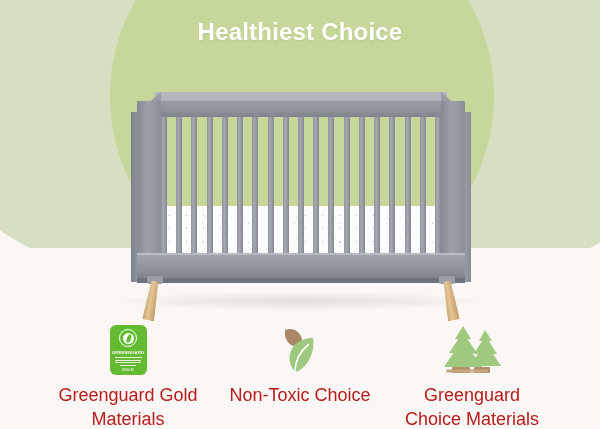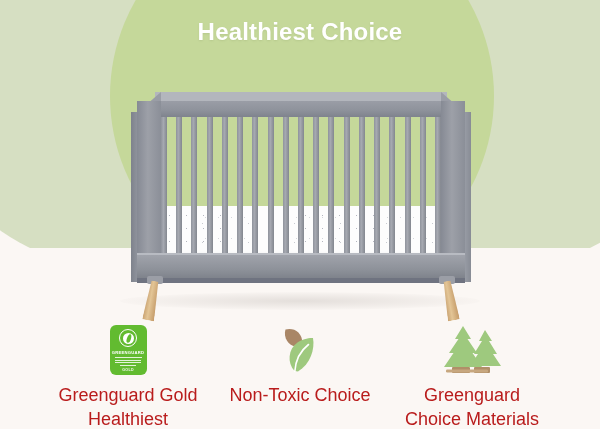--- a/index.html
+++ b/index.html
@@ -355,21 +355,21 @@
             <i></i>
               <i></i>
               <i></i>
               <i></i>
           </div>
           <div class="gg-gold">GOLD</div>
         </div>
       </div>
       <div class="badge-label">
         <span>Greenguard Gold</span><br>
-        <span>Healthiest</span>
+        <span>Materials</span>
       </div>
     </div>
 
     <div class="badge">
       <div class="badge-icon">
         <svg width="56" height="50" viewBox="0 0 56 50" aria-hidden="true">
           <path d="M30.5 19.5 C30.5 6 21 2.5 13.5 4.5 C11 12.5 16.5 21 24 21.5 Z" fill="#a98666"></path>
           <path d="M22.5 46 C15 38 16 24 25.5 17.5 C33 12.5 41 13 41 13 C43 24 38.5 39 26 46.5 Z" fill="#9ec97e"></path>
           <path d="M22.8 46.5 C23.5 36 27.5 26.5 36.5 19.5" stroke="#ffffff" stroke-width="1.6" fill="none" stroke-linecap="round"></path>
         </svg>

